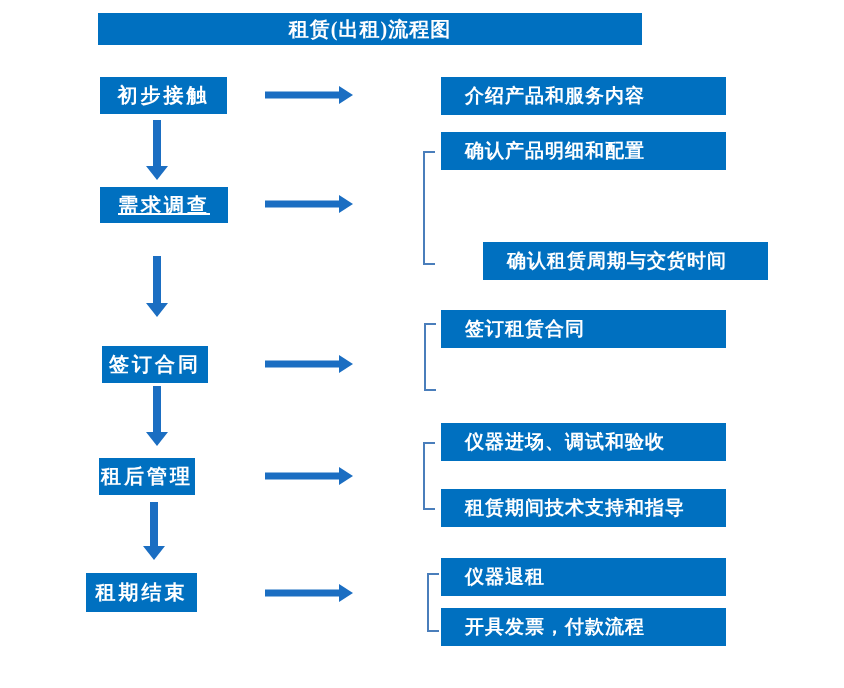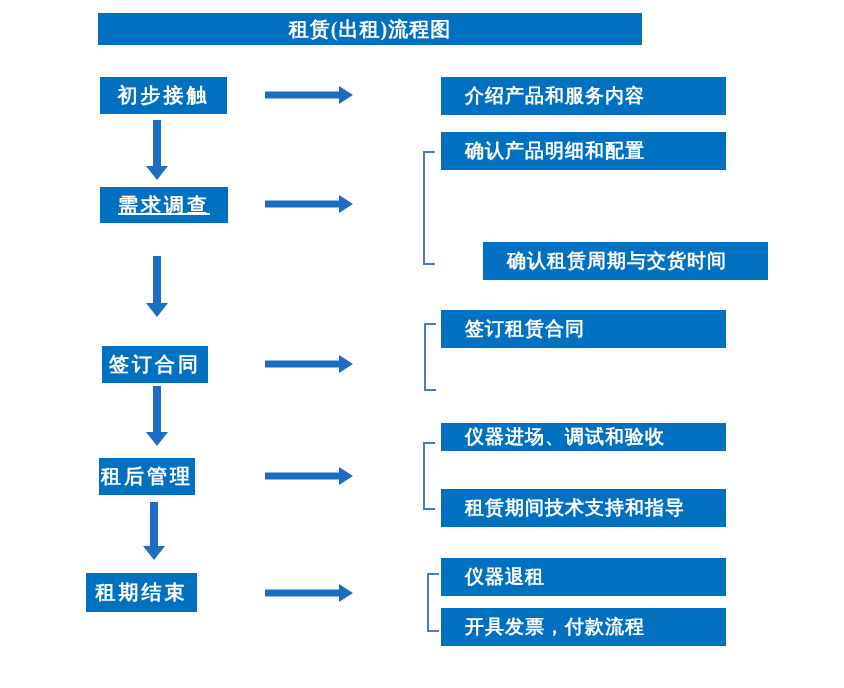--- a/index.html
+++ b/index.html
@@ -149,18 +149,18 @@
 
   <div class="bracket" style="left:423px; top:151px; height:110px;"></div>
   <div class="bracket" style="left:424px; top:323px; height:64px;"></div>
   <div class="bracket" style="left:423px; top:442px; height:64px;"></div>
   <div class="bracket" style="left:427px; top:573px; height:55px;"></div>
 
   <div class="box detail" style="left:441px; top:77px; width:261px; height:38px;">介绍产品和服务内容</div>
   <div class="box detail" style="left:441px; top:132px; width:261px; height:38px;">确认产品明细和配置</div>
   <div class="box detail" style="left:441px; top:242px; width:261px; height:38px;margin-left:42px;">确认租赁周期与交货时间</div>
   <div class="box detail" style="left:441px; top:310px; width:261px; height:38px;">签订租赁合同</div>
-  <div class="box detail" style="left:441px; top:423px; width:261px; height:28px;">仪器进场、调试和验收</div>
+  <div class="box detail" style="left:441px; top:423px; width:261px; height:38px;">仪器进场、调试和验收</div>
   <div class="box detail" style="left:441px; top:489px; width:261px; height:38px;">租赁期间技术支持和指导</div>
   <div class="box detail" style="left:441px; top:558px; width:261px; height:38px;">仪器退租</div>
   <div class="box detail" style="left:441px; top:608px; width:261px; height:38px;">开具发票，付款流程</div>
 
 </div>
 
 </body></html>

